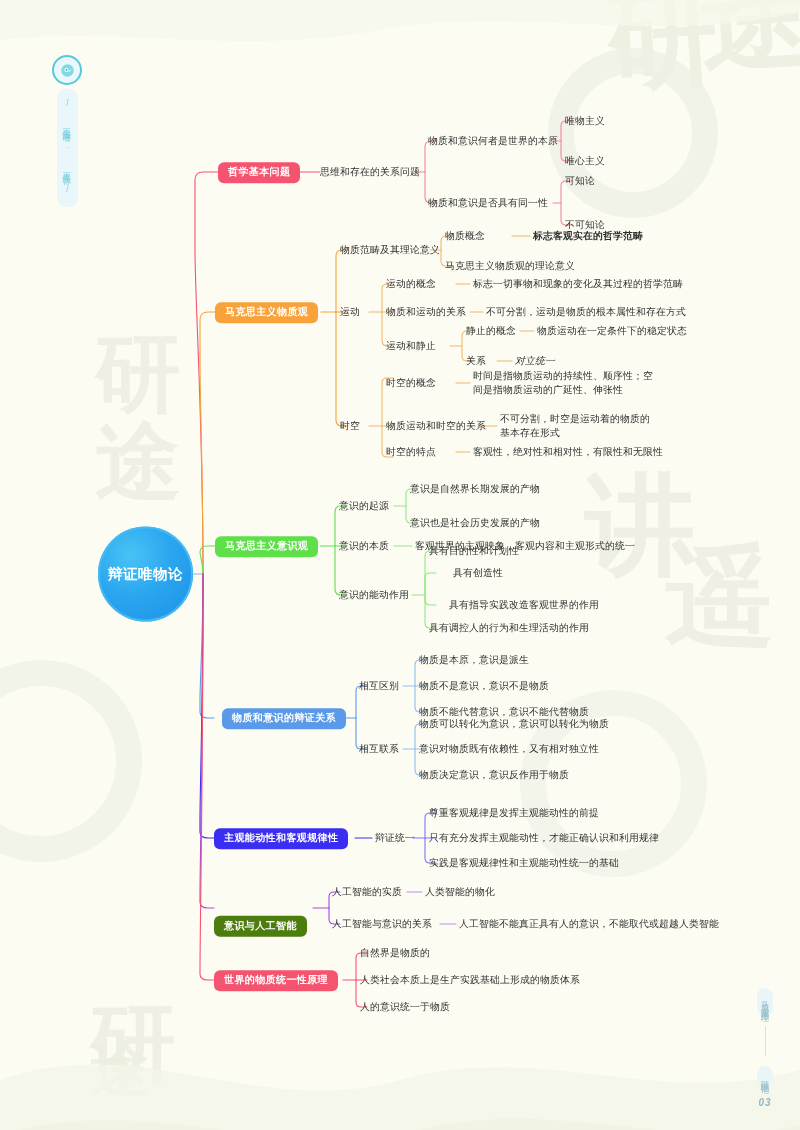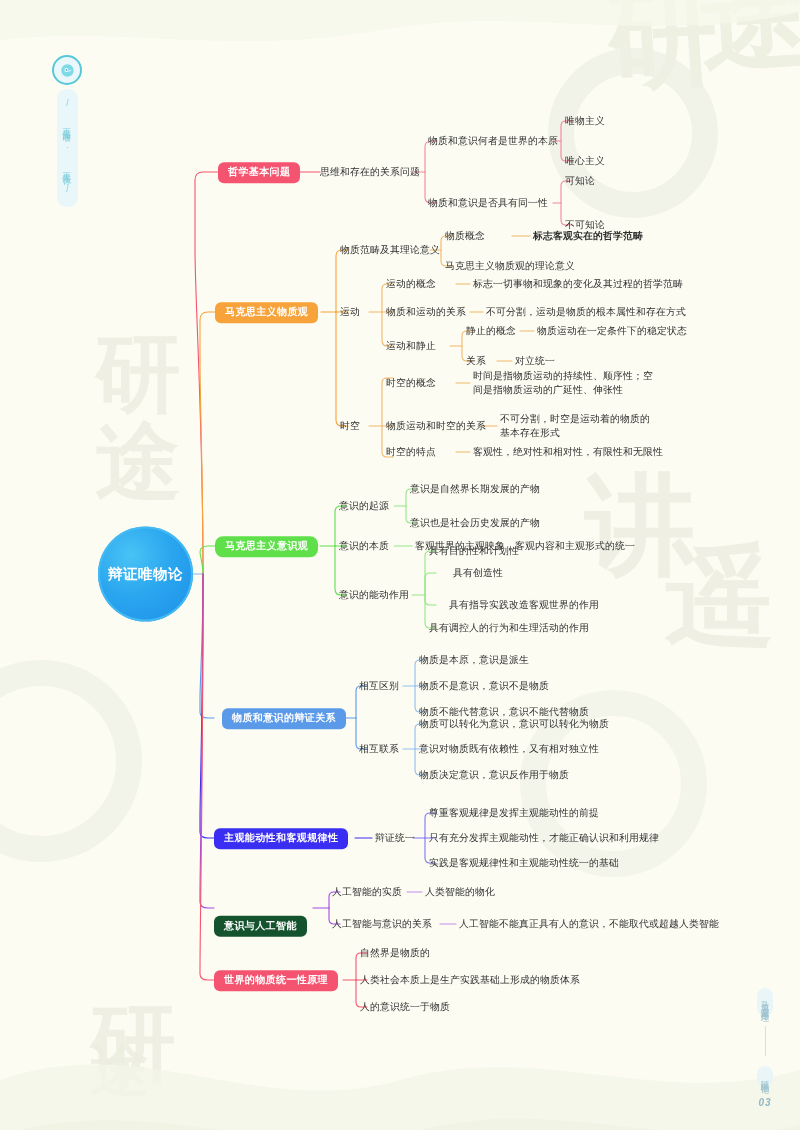--- a/index.html
+++ b/index.html
@@ -53,24 +53,24 @@
     color:#fff;font-size:14.5px;font-weight:700;letter-spacing:.5px;
   }
 
   
   .chip{
     border-radius:6px;padding:4px 10px;color:#fff;font-size:10px;font-weight:700;
     letter-spacing:.4px;line-height:1.25;display:inline-block;
   }
   .chip.pink   {background:#f4546f;}
   .chip.orange {background:#f7a23a;}
-  .chip.green  {background:#5fe04a;border-radius:8px;}
+  .chip.green  {background:#5fe04a;}
   .chip.blue   {background:#5a9ae9;}
   .chip.indigo {background:#3a2ef2;}
-  .chip.purple {background:#14532d;margin-top:36px;}
+  .chip.purple {background:#4d7c0f;margin-top:36px;}
   .chip.pink2  {background:#f4546f;}
 
   
   .t{font-size:9.8px;color:#2f2f2f;line-height:1.45;letter-spacing:.2px;white-space:nowrap;}
   .t.wrap{white-space:normal;}
 </style>
 </head>
 <body>
 
 <div id="page">
@@ -261,21 +261,21 @@
     <div class="node t" style="left:445px;top:266px;">马克思主义物质观的理论意义</div>
 
     <div class="node t" style="left:386px;top:284px;">运动的概念</div>
     <div class="node t" style="left:473px;top:284px;">标志一切事物和现象的变化及其过程的哲学范畴</div>
     <div class="node t" style="left:386px;top:312px;">物质和运动的关系</div>
     <div class="node t" style="left:486px;top:312px;">不可分割，运动是物质的根本属性和存在方式</div>
     <div class="node t" style="left:386px;top:346px;">运动和静止</div>
     <div class="node t" style="left:466px;top:331px;">静止的概念</div>
     <div class="node t" style="left:537px;top:331px;">物质运动在一定条件下的稳定状态</div>
     <div class="node t" style="left:466px;top:361px;">关系</div>
-    <div class="node t" style="left:515px;top:361px;">对立统一</div>
+    <div class="node t" style="left:515px;top:361px;font-style:italic;">对立统一</div>
 
     <div class="node t" style="left:386px;top:383px;">时空的概念</div>
     <div class="node t wrap" style="left:473px;top:383px;width:180px;">时间是指物质运动的持续性、顺序性；空间是指物质运动的广延性、伸张性</div>
     <div class="node t" style="left:386px;top:426px;">物质运动和时空的关系</div>
     <div class="node t wrap" style="left:500px;top:426px;width:152px;">不可分割，时空是运动着的物质的基本存在形式</div>
     <div class="node t" style="left:386px;top:452px;">时空的特点</div>
     <div class="node t" style="left:473px;top:452px;">客观性，绝对性和相对性，有限性和无限性</div>
 
     <div class="node" style="left:215px;top:546px;">
       <span class="chip green">马克思主义意识观</span>

